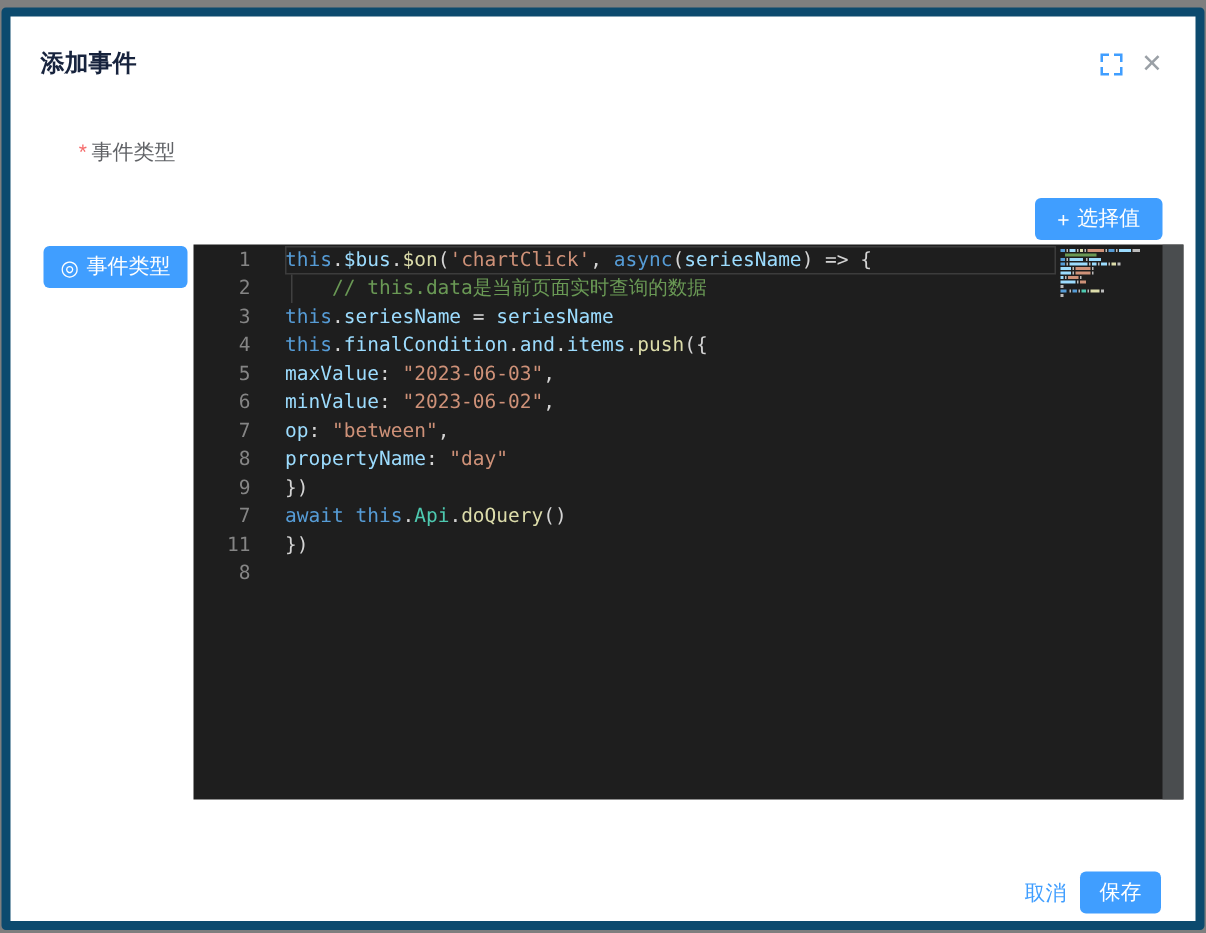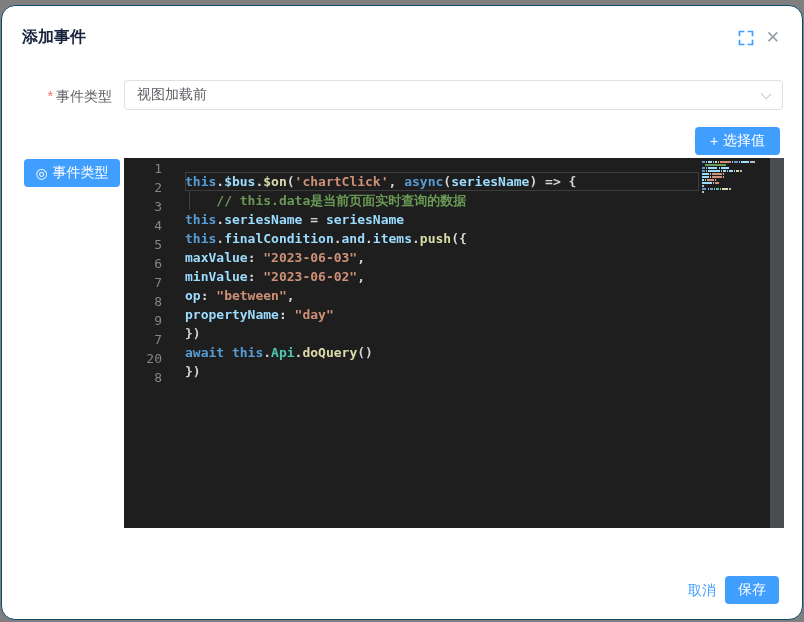--- a/index.html
+++ b/index.html
@@ -1,20 +1,20 @@
 <!DOCTYPE html>
 <html><head>
 <meta charset="utf-8">
 <style>
   * { margin:0; padding:0; box-sizing:border-box; }
   html,body { width:804px; height:622px; }
   body { font-family:"Liberation Sans", sans-serif; }
   .screen { position:relative; width:804px; height:622px; background:#7f7f7f; overflow:hidden; }
   .modal { position:absolute; top:5px; left:1px; right:1px; bottom:2px; background:#ffffff;
-           border:1px solid #0c4a6e; border-radius:14px; }
+           border:6px solid #0c4a6e; border-radius:3px; }
 
   .dialog-title { position:absolute; left:20px; top:21px; font-size:16px; color:#17233d; font-weight:600; }
   .header-icons { position:absolute; top:24px; right:22px; display:flex; align-items:center; gap:12px; }
   .fs-icon { width:16px; height:16px; cursor:pointer; display:block; }
   .close-icon { font-size:17px; color:#9aa0a6; cursor:pointer; line-height:16px; }
 
   .form-label { position:absolute; left:0; top:82px; width:110px; text-align:right; font-size:14px; color:#606266; }
   .req { color:#f56c6c; margin-right:3px; }
   .select { position:absolute; left:122px; top:74px; width:659px; height:30px; border:1px solid #dcdfe6;
             border-radius:4px; background:#fff; display:flex; align-items:center; padding:0 28px 0 12px;
@@ -27,21 +27,21 @@
                  font-family:"Liberation Sans", sans-serif; }
   .btn-select-value { position:absolute; top:121px; right:22px; width:85px; height:28px; }
   .btn-code-assist { position:absolute; top:153px; left:22px; width:96px; height:28px; }
   .btn-code-assist .ca-icon { font-size:14px; line-height:1; }
 
   
   .editor { position:absolute; left:122px; top:152px; width:660px; height:370px; background:#1e1e1e;
             font-family:"DejaVu Sans Mono", monospace; font-size:13px; line-height:19px; cursor:text; overflow:hidden; }
   .gutter { position:absolute; left:0; top:1px; width:46px; text-align:right; color:#858585;
             padding-right:8px; user-select:none; }
-  .code { position:absolute; left:46px; top:14px; width:529px; padding-left:15px; color:#d4d4d4; white-space:pre;font-weight:bold; }
+  .code { position:absolute; left:46px; top:1px; width:529px; padding-left:15px; color:#d4d4d4; white-space:pre; }
   .code .line { position:relative; height:19px; }
   .code .line.current { outline:1px solid #3c3c3c; outline-offset:-1px; }
   .code .line.indent-guide::before { content:""; position:absolute; left:4px; top:0; bottom:0; width:1px; background:#404040; }
   .tok-kw  { color:#569cd6; }
   .tok-var { color:#9cdcfe; }
   .tok-fn  { color:#dcdcaa; }
   .tok-str { color:#ce9178; }
   .tok-com { color:#6a9955; }
   .tok-cls { color:#4ec9b0; }
   .tok-fg  { color:#d4d4d4; }
@@ -66,24 +66,20 @@
         <path d="M1.5 5.5 V1.5 H5.5"></path>
         <path d="M10.5 1.5 H14.5 V5.5"></path>
         <path d="M14.5 10.5 V14.5 H10.5"></path>
         <path d="M5.5 14.5 H1.5 V10.5"></path>
       </svg>
       <span class="close-icon">✕</span>
     </div>
 
     <div class="form-label"><span class="req">*</span><span>事件类型</span></div>
 
-    <div class="select">
-      <span>视图加载前</span>
-      <i class="chev"></i>
-    </div>
 
     <button class="btn-primary btn-select-value">
       <span>+</span>
       <span>选择值</span>
     </button>
 
     <button class="btn-primary btn-code-assist">
       <span class="ca-icon">◎</span>
       <span>事件类型</span>
     </button>
@@ -93,21 +89,21 @@
           <div>1</div>
           <div>2</div>
           <div>3</div>
           <div>4</div>
           <div>5</div>
           <div>6</div>
           <div>7</div>
           <div>8</div>
           <div>9</div>
           <div>7</div>
-          <div>20</div>
+          <div>11</div>
           <div>8</div>
         </div>
       <div class="code"><div class="line current"><span class="tok-kw">this</span><span class="tok-fg">.</span><span class="tok-var">$bus</span><span class="tok-fg">.</span><span class="tok-fn">$on</span><span class="tok-fg">(</span><span class="tok-str">'chartClick'</span><span class="tok-fg">, </span><span class="tok-kw">async</span><span class="tok-fg">(</span><span class="tok-var">seriesName</span><span class="tok-fg">) =&gt; {</span></div><div class="line indent-guide"><span class="tok-com">    // this.data是当前页面实时查询的数据</span></div><div class="line"><span class="tok-kw">this</span><span class="tok-fg">.</span><span class="tok-var">seriesName</span><span class="tok-fg"> = </span><span class="tok-var">seriesName</span></div><div class="line"><span class="tok-kw">this</span><span class="tok-fg">.</span><span class="tok-var">finalCondition</span><span class="tok-fg">.</span><span class="tok-var">and</span><span class="tok-fg">.</span><span class="tok-var">items</span><span class="tok-fg">.</span><span class="tok-fn">push</span><span class="tok-fg">({</span></div><div class="line"><span class="tok-var">maxValue</span><span class="tok-fg">: </span><span class="tok-str">"2023-06-03"</span><span class="tok-fg">,</span></div><div class="line"><span class="tok-var">minValue</span><span class="tok-fg">: </span><span class="tok-str">"2023-06-02"</span><span class="tok-fg">,</span></div><div class="line"><span class="tok-var">op</span><span class="tok-fg">: </span><span class="tok-str">"between"</span><span class="tok-fg">,</span></div><div class="line"><span class="tok-var">propertyName</span><span class="tok-fg">: </span><span class="tok-str">"day"</span></div><div class="line"><span class="tok-fg">})</span></div><div class="line"><span class="tok-kw">await</span><span class="tok-fg"> </span><span class="tok-kw">this</span><span class="tok-fg">.</span><span class="tok-cls">Api</span><span class="tok-fg">.</span><span class="tok-fn">doQuery</span><span class="tok-fg">()</span></div><div class="line"><span class="tok-fg">})</span></div><div class="line"></div></div>
       <div class="minimap">
           <div class="mrow">
             <span class="mseg" style="margin-left: 0px; width: 3.4px; background: rgb(86, 156, 214);"></span>
             <span class="mseg" style="margin-left: 0px; width: 1px; background: rgb(187, 187, 187);"></span>
             <span class="mseg" style="margin-left: 0px; width: 3.4px; background: rgb(156, 220, 254);"></span>
             <span class="mseg" style="margin-left: 0px; width: 1px; background: rgb(187, 187, 187);"></span>
             <span class="mseg" style="margin-left: 0px; width: 2.55px; background: rgb(220, 220, 170);"></span>

